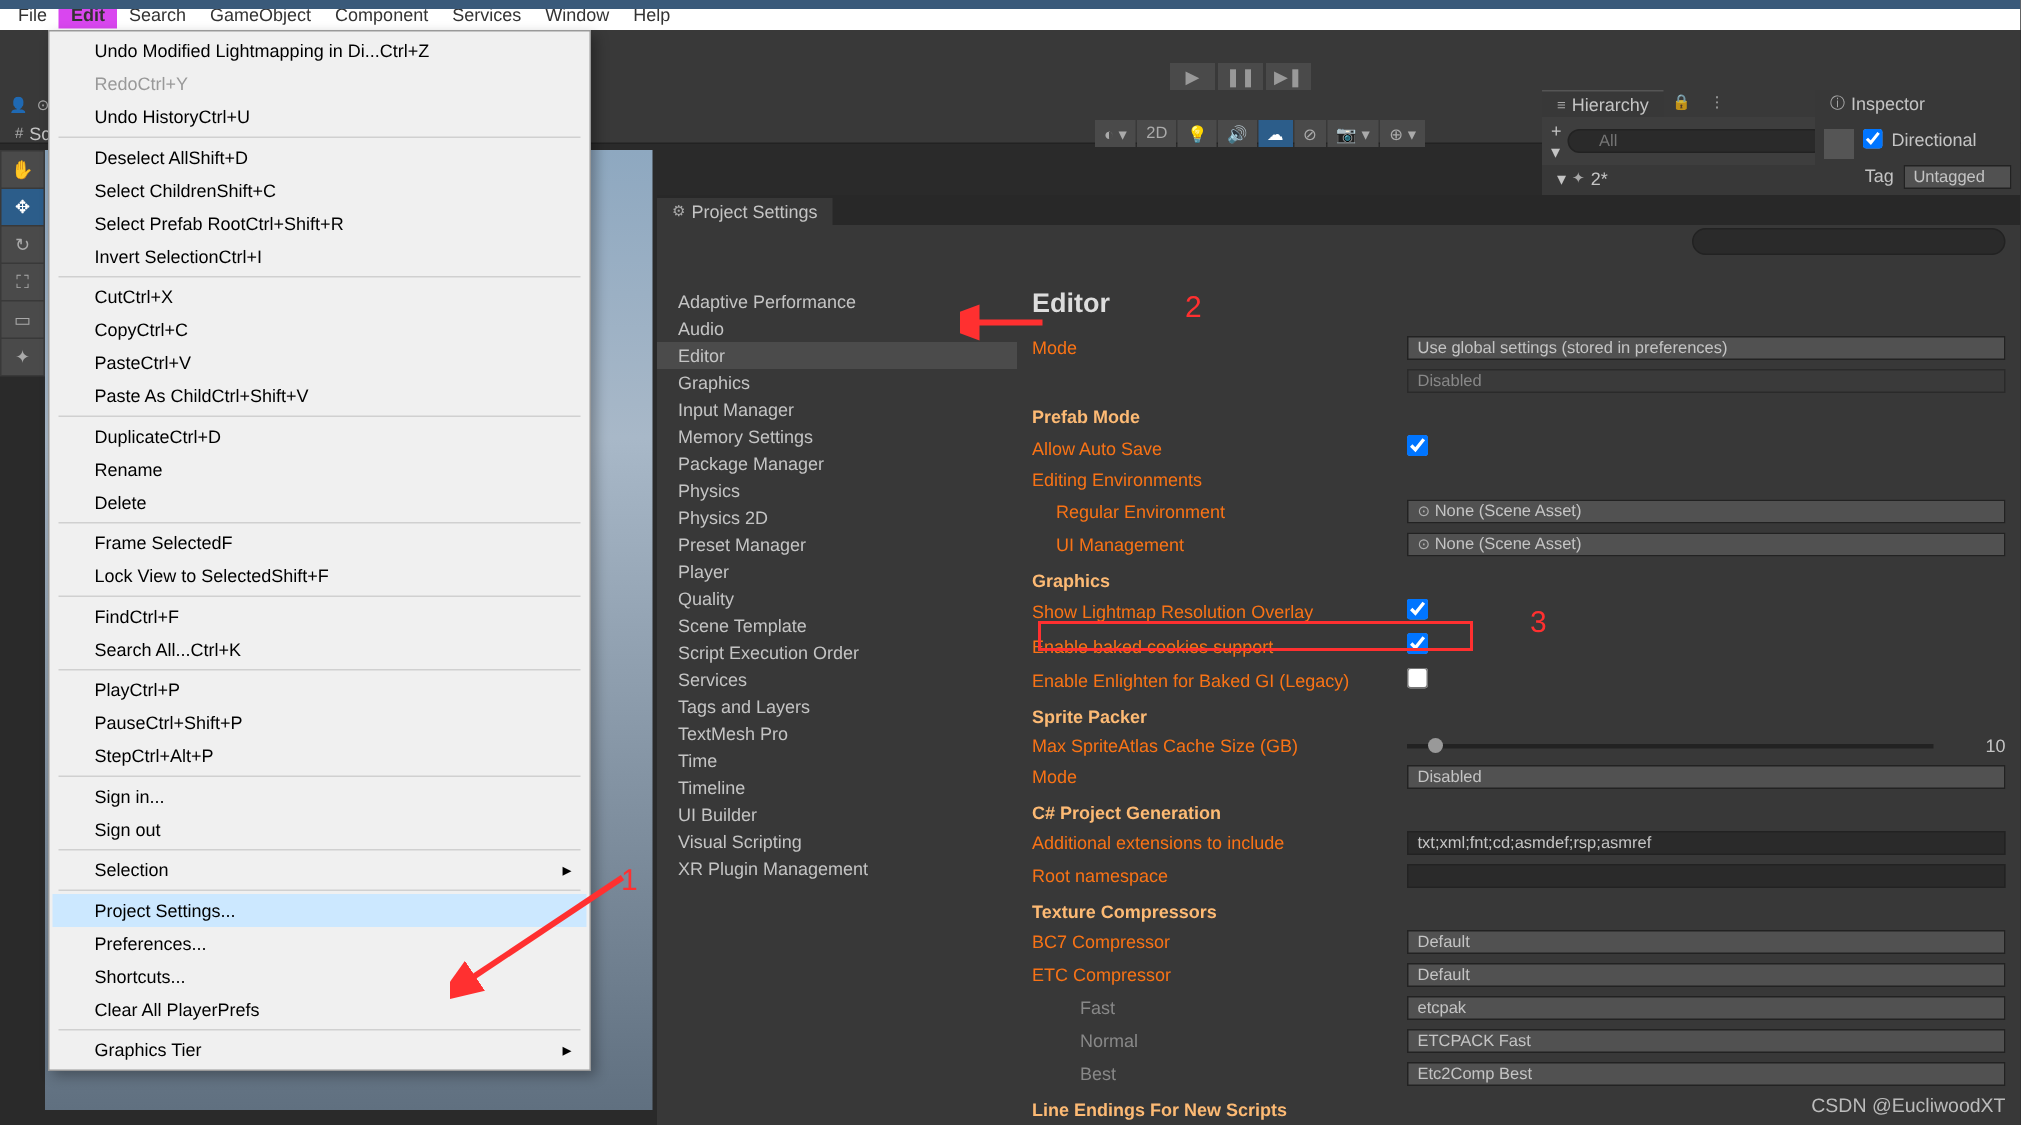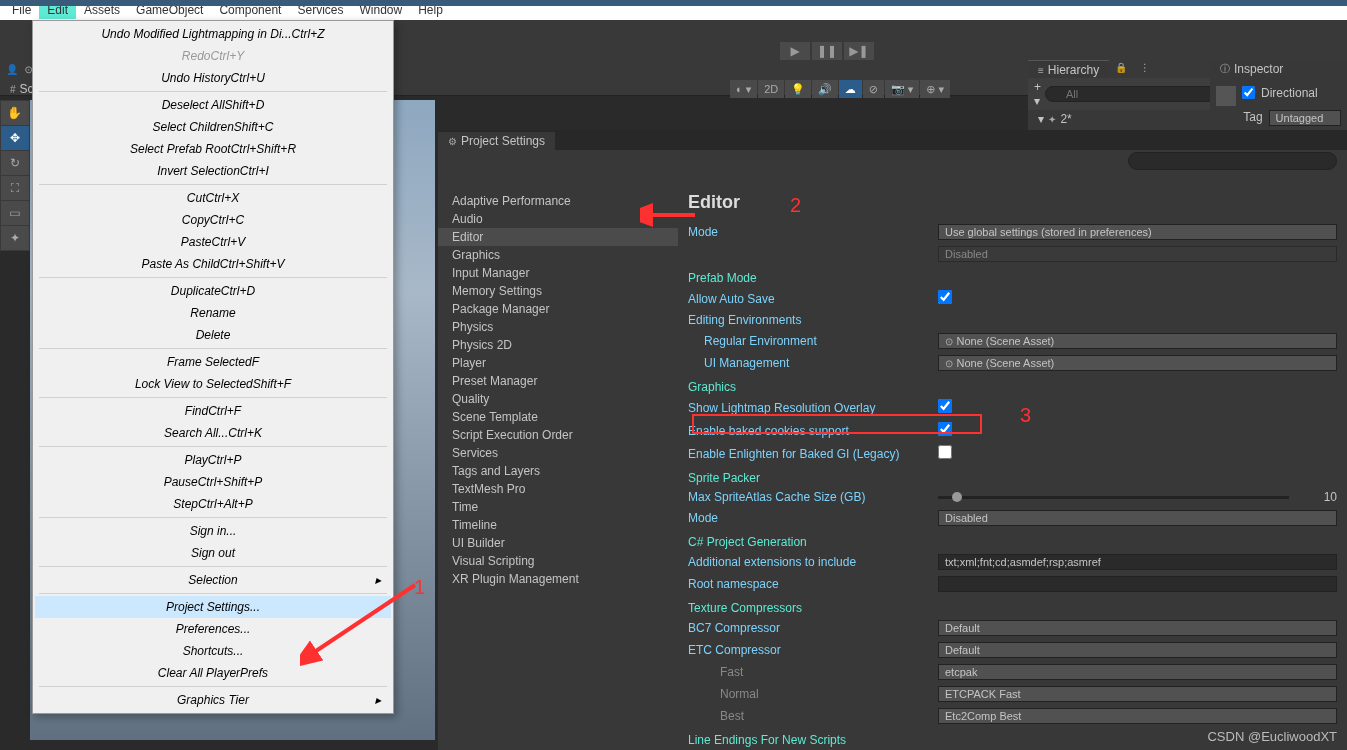--- a/index.html
+++ b/index.html
@@ -1,20 +1,20 @@
 <!DOCTYPE html>
 <html><head>
 <meta charset="utf-8">
 <style>
 * { margin: 0; padding: 0; box-sizing: border-box; font-family: "Segoe UI", Arial, sans-serif; }
 body { width: 1347px; height: 750px; background: #2a2a2a; overflow: hidden; position: relative; font-size: 12px; color: #c4c4c4; }
 
 .menubar { background: #fff; height: 20px; display: flex; align-items: center; padding: 0 4px; color: #333; }
 .menubar-item { padding: 2px 8px; cursor: default; }
-.menubar-item.active { background: #5eead4; }
+.menubar-item.active { background: #d946ef; font-weight: bold; }
 
 .top-strip { position: absolute; top: 0; left: 0; right: 0; height: 6px; background: #3a5a7a; }
 
 .toolbar-row { position: absolute; top: 20px; left: 0; right: 0; height: 76px; background: #393939; border-bottom: 1px solid #222; }
 .play-controls { position: absolute; top: 22px; left: 780px; display: flex; gap: 2px; }
 .play-btn { width: 30px; height: 18px; background: #4a4a4a; display: flex; align-items: center; justify-content: center; color: #999; }
 
 .tab-area { position: absolute; top: 60px; left: 1028px; display: flex; }
 .panel-tab { background: #383838; padding: 2px 10px; color: #c4c4c4; display: flex; align-items: center; gap: 4px; border-top: 1px solid #555; }
 
@@ -31,46 +31,46 @@
 .tool-btn { width: 28px; height: 24px; margin: 1px; background: #4a4a4a; display: flex; align-items: center; justify-content: center; color: #aaa; }
 .tool-btn.active { background: #2c5d8a; color: #fff; }
 
 .scene-toolbar { position: absolute; top: 80px; left: 730px; display: flex; gap: 1px; }
 .scene-tb-btn { height: 18px; padding: 0 6px; background: #4a4a4a; color: #aaa; display: flex; align-items: center; font-size: 11px; }
 
 .scene-bg { position: absolute; top: 100px; left: 30px; width: 405px; height: 640px; background: linear-gradient(180deg, #8ea8c0 0%, #a8b8c8 30%, #607080 100%); }
 
 
 .dropdown { position: absolute; top: 20px; left: 32px; width: 362px; background: #f0f0f0; border: 1px solid #999; box-shadow: 3px 3px 8px rgba(0,0,0,0.3); color: #000; font-size: 12px; z-index: 100; padding: 2px; }
-.dropdown-item { display: flex; justify-content: center; padding: 4px 28px 4px 28px; position: relative; font-style: italic; }
+.dropdown-item { display: flex; justify-content: flex-start; padding: 4px 28px 4px 28px; position: relative; }
 .dropdown-item.disabled { color: #999; }
 .dropdown-item.highlighted { background: #cce8ff; }
 .dropdown-item .arrow { position: absolute; right: 10px; }
 .dropdown-sep { height: 1px; background: #d0d0d0; margin: 2px 4px; }
 
 
 .ps-window { position: absolute; top: 130px; left: 438px; right: 0; height: 610px; background: #383838; z-index: 50; }
 .ps-tabbar { background: #282828; height: 20px; display: flex; }
 .ps-tab { background: #383838; padding: 2px 10px; display: flex; align-items: center; gap: 4px; margin-top: 2px; }
 .ps-searchrow { position: absolute; top: 22px; left: 690px; right: 10px; display: flex; justify-content: flex-end; }
 .ps-body { display: flex; height: calc(100% - 44px); margin-top: 38px; }
 .ps-sidebar { width: 240px; background: #383838; overflow-y: auto; padding: 4px 0; }
 .ps-side-item { padding: 2px 14px; color: #c4c4c4; }
 .ps-side-item.selected { background: #4b4b4b; }
 .ps-content { flex: 1; padding: 4px 10px; overflow-y: auto; background: #383838; }
 .ps-title { font-size: 18px; font-weight: 600; color: #ddd; margin-bottom: 8px; }
 .ps-row { display: flex; align-items: center; padding: 3px 0; min-height: 18px; }
-.ps-label { width: 250px; color: #7dd3fc; }
+.ps-label { width: 250px; color: #f97316; }
 .ps-label.indent { padding-left: 16px; }
 .ps-label.indent2 { padding-left: 32px; color: #888; }
 .ps-value { flex: 1; }
 .ps-dropdown-field { background: #515151; border: 1px solid #222; padding: 1px 6px; color: #c4c4c4; font-size: 11px; width: 100%; display: flex; align-items: center; }
 .ps-text-field { background: #2a2a2a; border: 1px solid #222; padding: 1px 6px; color: #c4c4c4; font-size: 11px; width: 100%; }
 .ps-disabled-field { background: #3a3a3a; border: 1px solid #2a2a2a; padding: 1px 6px; color: #888; font-size: 11px; width: 100%; }
-.ps-section { font-weight: 400; color: #5eead4; padding: 6px 0 2px 0; }
+.ps-section { font-weight: 700; color: #fdba74; padding: 6px 0 2px 0; }
 .ps-check { width: 14px; height: 14px; }
 .ps-slider { display: flex; align-items: center; width: 100%; gap: 8px; }
 .ps-slider-track { flex: 1; height: 3px; background: #222; position: relative; }
 .ps-slider-thumb { position: absolute; width: 10px; height: 10px; background: #999; border-radius: 50%; top: -4px; left: 4%; }
 .ps-slider-val { width: 40px; text-align: right; color: #c4c4c4; }
 
 
 .red-arrow { position: absolute; z-index: 200; }
 .red-num { position: absolute; color: #ff3030; font-size: 20px; font-weight: 400; z-index: 200; }
 .red-box { position: absolute; border: 2px solid #ff3030; z-index: 200; }
@@ -79,21 +79,21 @@
 .icon-sm { font-size: 10px; opacity: 0.8; }
 </style>
 </head>
 <body>
 
 <div class="top-strip"></div>
 
 <div class="menubar" id="menubar">
     <div class="menubar-item">File</div>
     <div class="menubar-item active">Edit</div>
-    <div class="menubar-item">Assets</div>
+    <div class="menubar-item">Search</div>
     <div class="menubar-item">GameObject</div>
     <div class="menubar-item">Component</div>
     <div class="menubar-item">Services</div>
     <div class="menubar-item">Window</div>
     <div class="menubar-item">Help</div>
   </div>
 
 <div class="toolbar-row">
   <div class="play-controls">
     <div class="play-btn">▶</div>
@@ -322,22 +322,22 @@
     <div class="ps-sidebar" id="ps-sidebar">
         <div class="ps-side-item">Adaptive Performance</div>
         <div class="ps-side-item">Audio</div>
         <div class="ps-side-item selected">Editor</div>
         <div class="ps-side-item">Graphics</div>
         <div class="ps-side-item">Input Manager</div>
         <div class="ps-side-item">Memory Settings</div>
         <div class="ps-side-item">Package Manager</div>
         <div class="ps-side-item">Physics</div>
         <div class="ps-side-item">Physics 2D</div>
+        <div class="ps-side-item">Preset Manager</div>
         <div class="ps-side-item">Player</div>
-        <div class="ps-side-item">Preset Manager</div>
         <div class="ps-side-item">Quality</div>
         <div class="ps-side-item">Scene Template</div>
         <div class="ps-side-item">Script Execution Order</div>
         <div class="ps-side-item">Services</div>
         <div class="ps-side-item">Tags and Layers</div>
         <div class="ps-side-item">TextMesh Pro</div>
         <div class="ps-side-item">Time</div>
         <div class="ps-side-item">Timeline</div>
         <div class="ps-side-item">UI Builder</div>
         <div class="ps-side-item">Visual Scripting</div>

